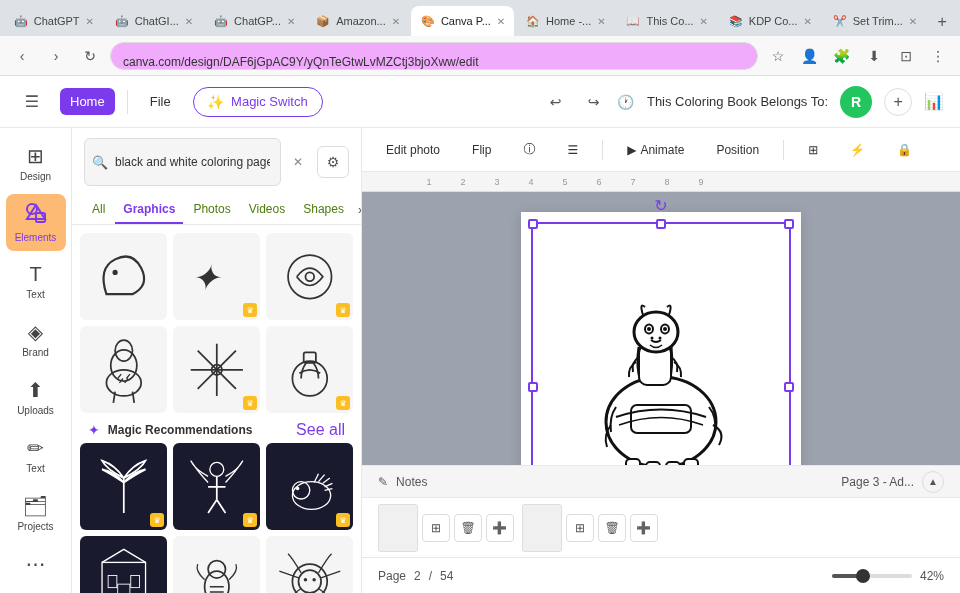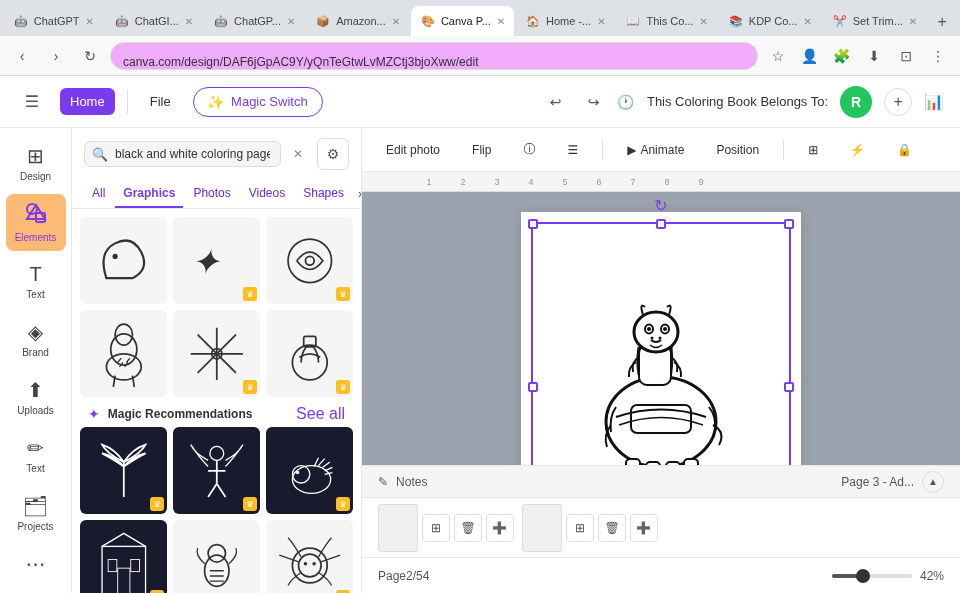--- a/index.html
+++ b/index.html
@@ -206,21 +206,21 @@
     }
 
     .search-bar {
       padding: 10px 12px;
       display: flex;
       align-items: center;
       gap: 6px;
     }
     .search-input {
       flex: 1;
-      height: 26px;
+      height: 48px;
       border: 1px solid #ddd;
       border-radius: 6px;
       padding: 0 10px 0 30px;
       font-size: 12px;
       background: #f5f5f5;
       color: #333;
       outline: none;
     }
     .search-input-wrapper {
       flex: 1;
@@ -250,21 +250,21 @@
     .category-tabs {
       display: flex;
       align-items: center;
       padding: 0 12px;
       border-bottom: 1px solid #e8e8e8;
       gap: 2px;
     }
     .cat-tab {
       padding: 6px 8px;
       font-size: 12px;
-      color: #6d28d9;
+      color: #4d7c0f;
       cursor: pointer;
       border-bottom: 2px solid transparent;
       white-space: nowrap;
     }
     .cat-tab.active {
       color: #7c3aed;
       border-bottom: 2px solid #7c3aed;
       font-weight: 600;
     }
     .cat-tab-more {
@@ -414,21 +414,21 @@
       height: 36px;
       background: #fff;
       border-top: 1px solid #e8e8e8;
       display: flex;
       align-items: center;
       padding: 0 16px;
       gap: 12px;
       font-size: 12px;
       color: #555;
     }
-    .bottom-page-info { flex: 1; display: flex; align-items: center; }
+    .bottom-page-info { flex: 1; display: flex; align-items: center; gap: 8px; }
     .page-nav-btn {
       width: 22px; height: 22px;
       border: 1px solid #ddd; border-radius: 50%;
       display: flex; align-items: center; justify-content: center;
       cursor: pointer; font-size: 10px; color: #555;
     }
     .bottom-zoom { display: flex; align-items: center; gap: 8px; }
     .zoom-slider {
       width: 80px; height: 4px;
       background: #ddd; border-radius: 2px;

